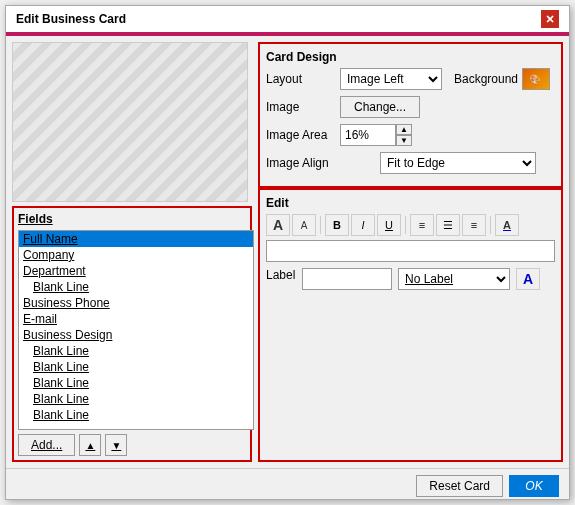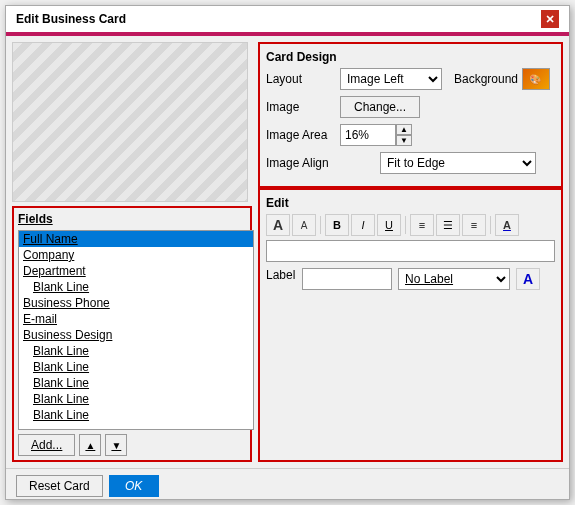--- a/index.html
+++ b/index.html
@@ -268,20 +268,21 @@
       align-items: center;
       justify-content: center;
       font-weight: bold;
       font-size: 14px;
       color: #0000cc;
       border: 1px solid #ccc;
       background: #f0f0f0;
     }
     .bottom-bar {
       display: flex;
+      justify-content: flex-end;
       align-items: center;
       padding: 6px 10px;
       gap: 6px;
       border-top: 1px solid #ccc;
     }
   </style>
 </head>
 <body>
 
 <div class="dialog">

